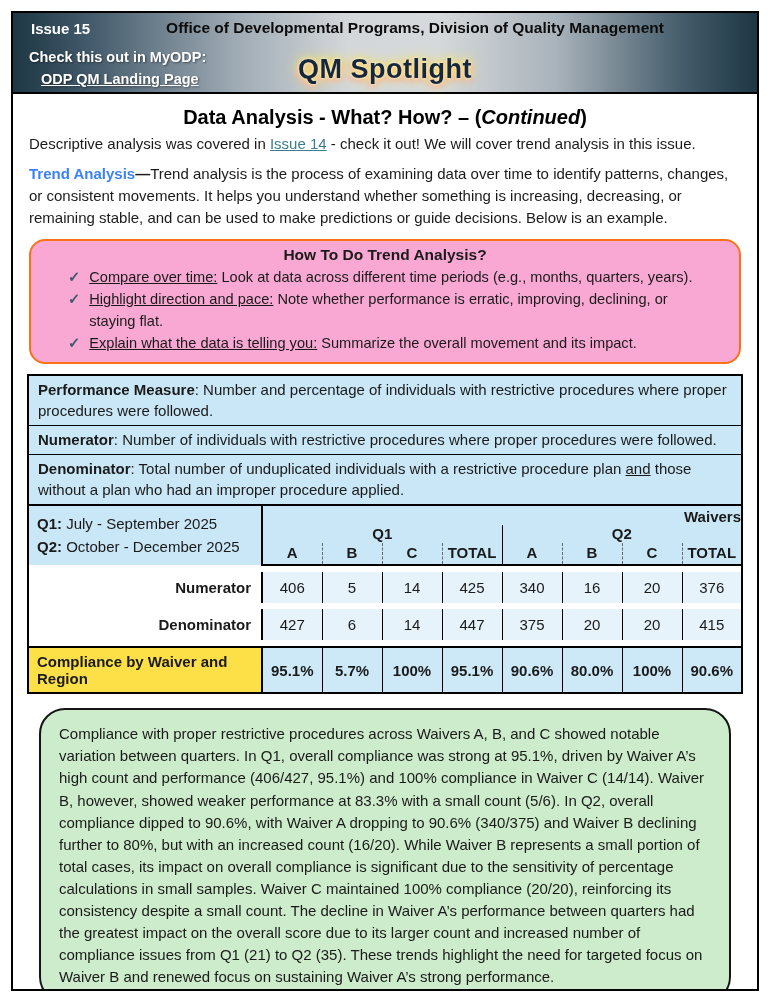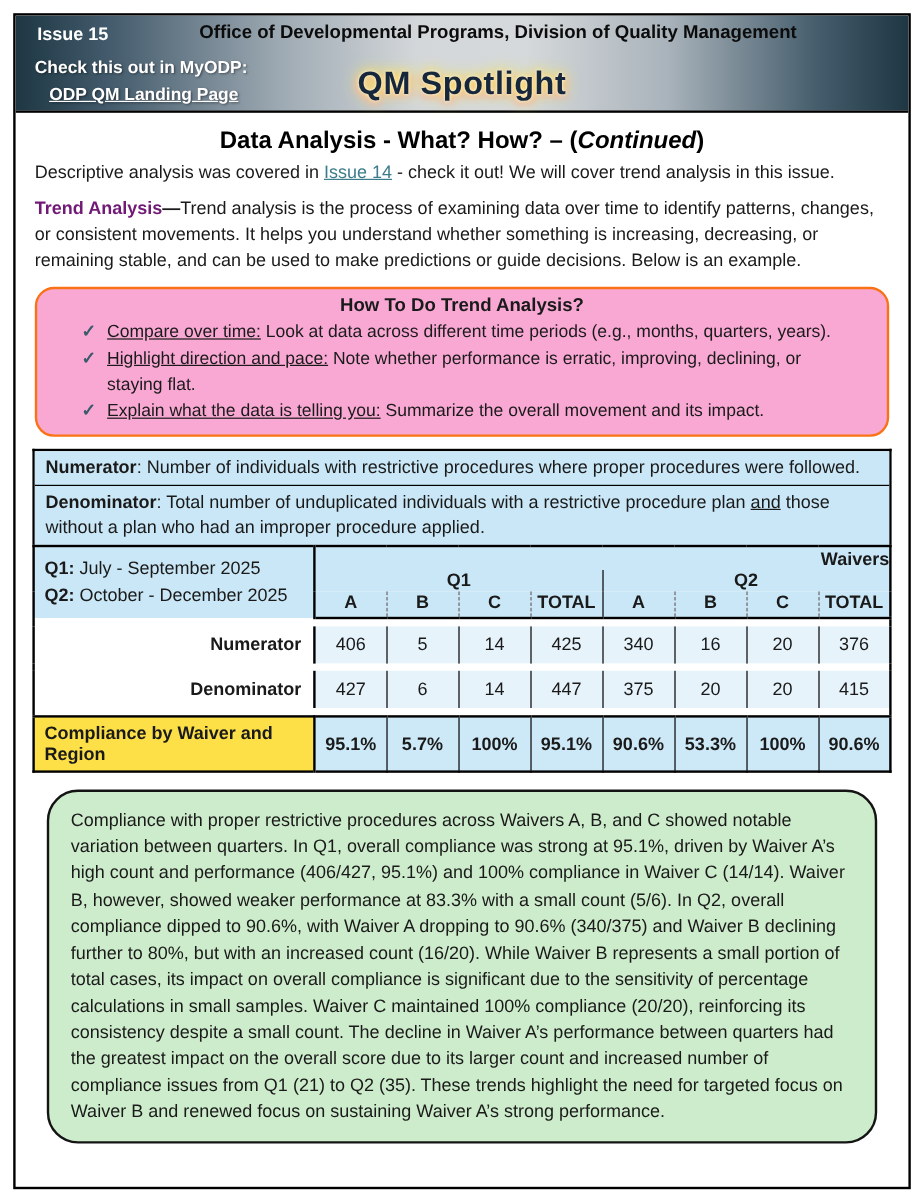--- a/index.html
+++ b/index.html
@@ -25,21 +25,21 @@
     text-shadow:0 0 3px #fffde9,0 0 9px #ffe34d,0 0 14px #ffe95e,3px 3px 5px #e9a6c9,-3px 3px 5px #e9a6c9;
   }
   .cert{position:absolute;right:14px;top:35px;text-align:center;color:#e9ecee;font-weight:bold;font-size:14.5px;line-height:1.6;text-shadow:1px 1px 2px rgba(0,0,0,.5);}
 
   
   .title{margin:12px 12px 6px;text-align:center;font-size:20px;font-weight:bold;color:#000;}
   .title .cont{font-style:italic;}
   .intro{margin:0 16px;font-size:15px;}
   .link{color:#3c7c8c;text-decoration:underline;cursor:pointer;}
   .trend{margin:11px 16px 10px;font-size:15px;line-height:1.46;}
-  .trend .lead{color:#701a75;font-weight:bold;}
+  .trend .lead{color:#3b82f6;font-weight:bold;}
 
   
   .howto{margin:4px 16px 10px;background:#f9a8d4;border:2px solid #f97316;border-radius:16px;padding:5px 27px 8px;}
   .howto-title{text-align:center;font-weight:bold;font-size:15.5px;margin-bottom:2px;}
   .howto-item{display:flex;font-size:14.6px;line-height:1.52;}
   .howto-item .check{color:#3a5a6a;margin:0 9px 0 10px;font-weight:bold;flex:0 0 auto;}
   .howto-item .ulead{text-decoration:underline;font-weight:normal;}
 
   
   .measure-wrap{margin:8px 14px 0;}
@@ -98,20 +98,21 @@
       <span><span class="ulead">Highlight direction and pace:</span><span> Note whether performance is erratic, improving, declining, or staying flat.</span></span>
     </div>
     <div class="howto-item">
       <span class="check">✓</span>
       <span><span class="ulead">Explain what the data is telling you:</span><span> Summarize the overall movement and its impact.</span></span>
     </div>
   </div>
 
   <div class="measure-wrap">
     <div class="defblock">
+      <div class="defrow"><b>Performance Measure</b><span>: Number and percentage of individuals with restrictive procedures where proper procedures were followed.</span></div>
       <div class="defrow"><b>Numerator</b><span>: Number of individuals with restrictive procedures where proper procedures were followed.</span></div>
       <div class="defrow"><b>Denominator</b><span>: Total number of unduplicated individuals with a restrictive procedure plan </span><u>and</u><span> those without a plan who had an improper procedure applied.</span></div>
     </div>
 
     <table class="datatable">
       <colgroup>
         <col style="width:234px">
           <col>
           <col>
           <col>
@@ -174,21 +175,21 @@
       <tr class="spacer">
             <td colspan="9"></td>
           </tr>
       <tr class="comp">
         <td class="row-label">Compliance by Waiver and Region</td>
         <td class="data-cell first">95.1%</td>
         <td class="data-cell">5.7%</td>
         <td class="data-cell">100%</td>
         <td class="data-cell">95.1%</td>
         <td class="data-cell">90.6%</td>
-        <td class="data-cell">53.3%</td>
+        <td class="data-cell">80.0%</td>
         <td class="data-cell">100%</td>
         <td class="data-cell">90.6%</td>
       </tr>
     </tbody>
       </table>
   </div>
 
   <div class="analysis">Compliance with proper restrictive procedures across Waivers A, B, and C showed notable variation between quarters. In Q1, overall compliance was strong at 95.1%, driven by Waiver A’s high count and performance (406/427, 95.1%) and 100% compliance in Waiver C (14/14). Waiver B, however, showed weaker performance at 83.3% with a small count (5/6). In Q2, overall compliance dipped to 90.6%, with Waiver A dropping to 90.6% (340/375) and Waiver B declining further to 80%, but with an increased count (16/20). While Waiver B represents a small portion of total cases, its impact on overall compliance is significant due to the sensitivity of percentage calculations in small samples. Waiver C maintained 100% compliance (20/20), reinforcing its consistency despite a small count. The decline in Waiver A’s performance between quarters had the greatest impact on the overall score due to its larger count and increased number of compliance issues from Q1 (21) to Q2 (35). These trends highlight the need for targeted focus on Waiver B and renewed focus on sustaining Waiver A’s strong performance.</div>
 
 </div>

